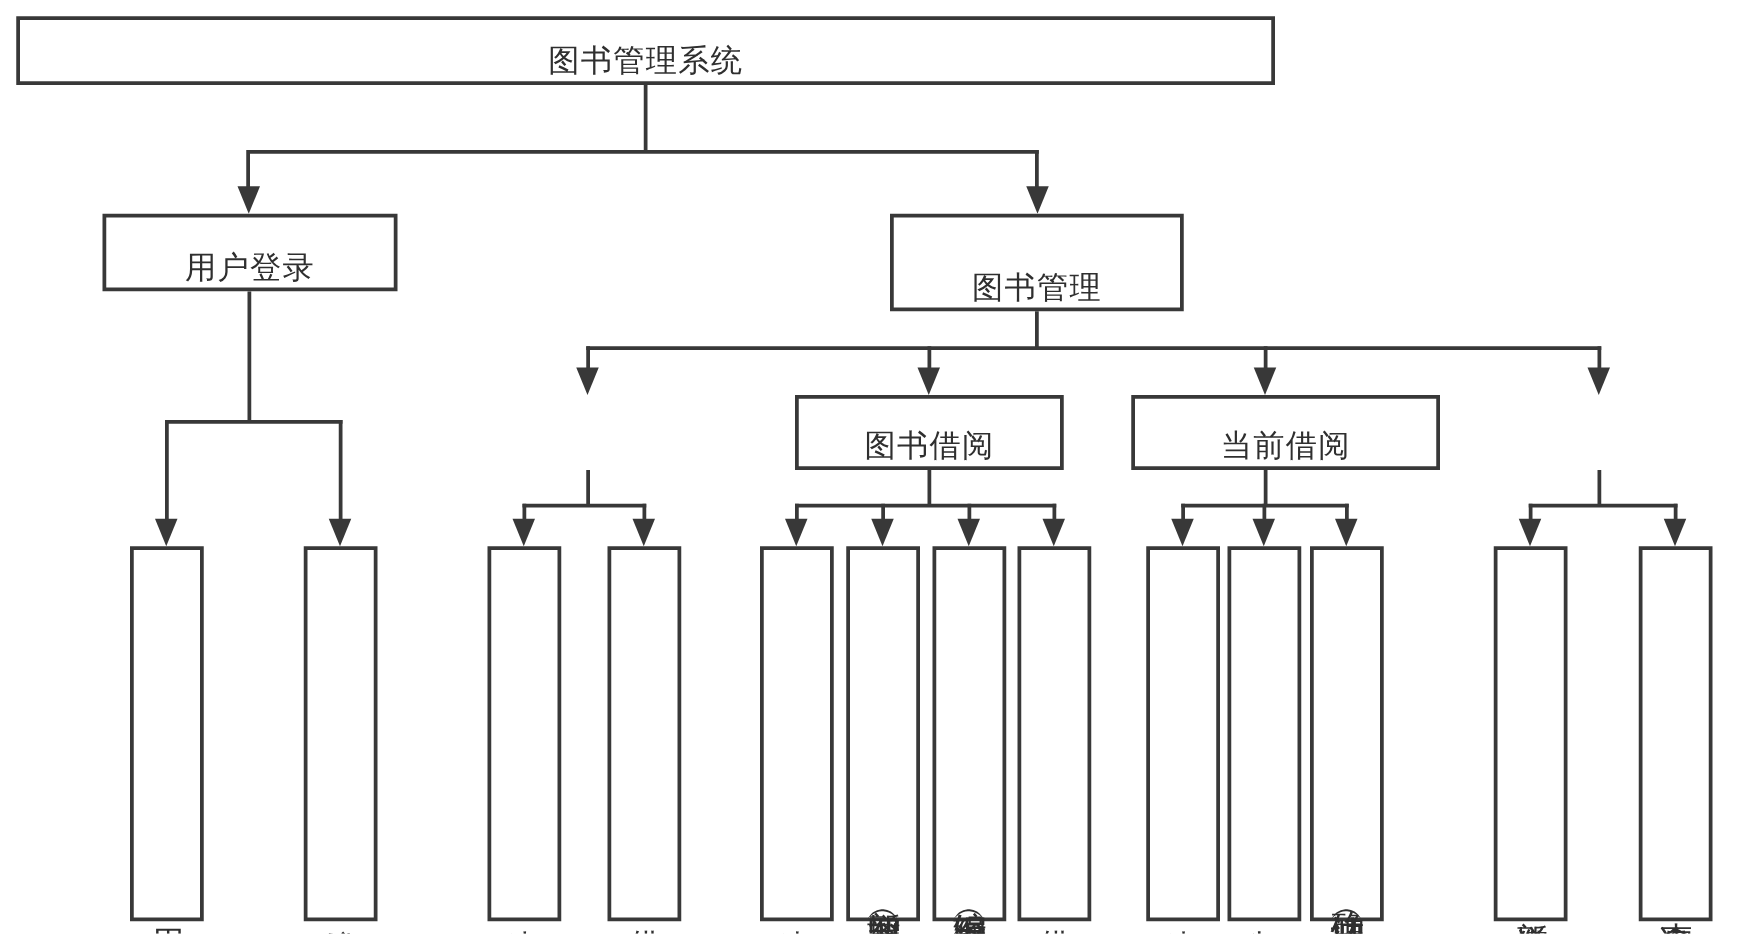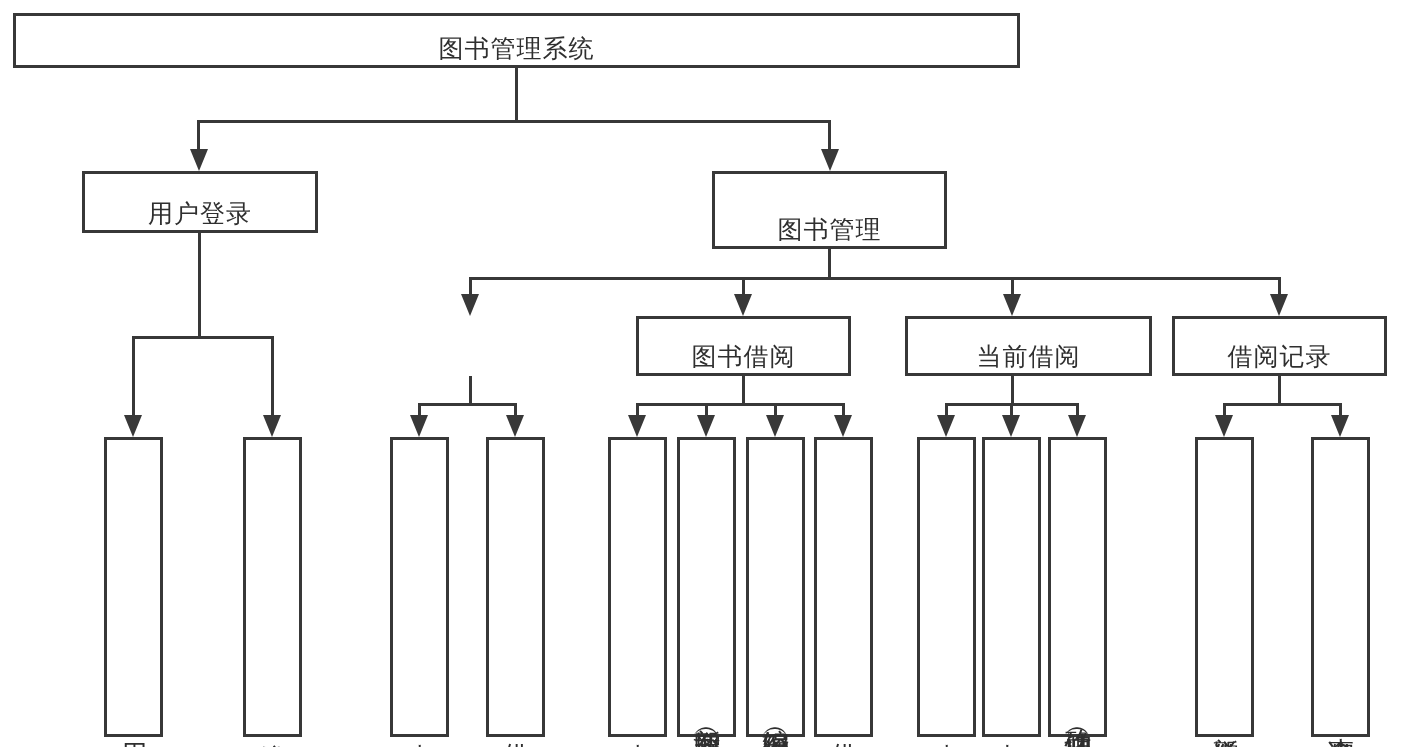--- a/index.html
+++ b/index.html
@@ -81,23 +81,20 @@
   </div>
   <div class="node h" style="left:712px;top:171px;width:235px;height:78px">
     <span class="lbl">图书管理</span>
   </div>
 
   <div class="node h" style="left:636px;top:316px;width:215px;height:60px">
     <span class="lbl">图书借阅</span>
   </div>
   <div class="node h" style="left:905px;top:316px;width:247px;height:60px">
     <span class="lbl">当前借阅</span>
-  </div>
-  <div class="node h" style="left:1172px;top:316px;width:215px;height:60px">
-    <span class="lbl">借阅记录</span>
   </div>
 
   <div class="node v" style="left:104px;top:437px;width:59px;height:300px">
     <span class="lbl">用户登录</span>
   </div>
   <div class="node v" style="left:243px;top:437px;width:59px;height:300px">
     <span class="lbl">注销登录</span>
   </div>
   <div class="node v" style="left:390px;top:437px;width:59px;height:300px">
     <span class="lbl">查询图书</span>

